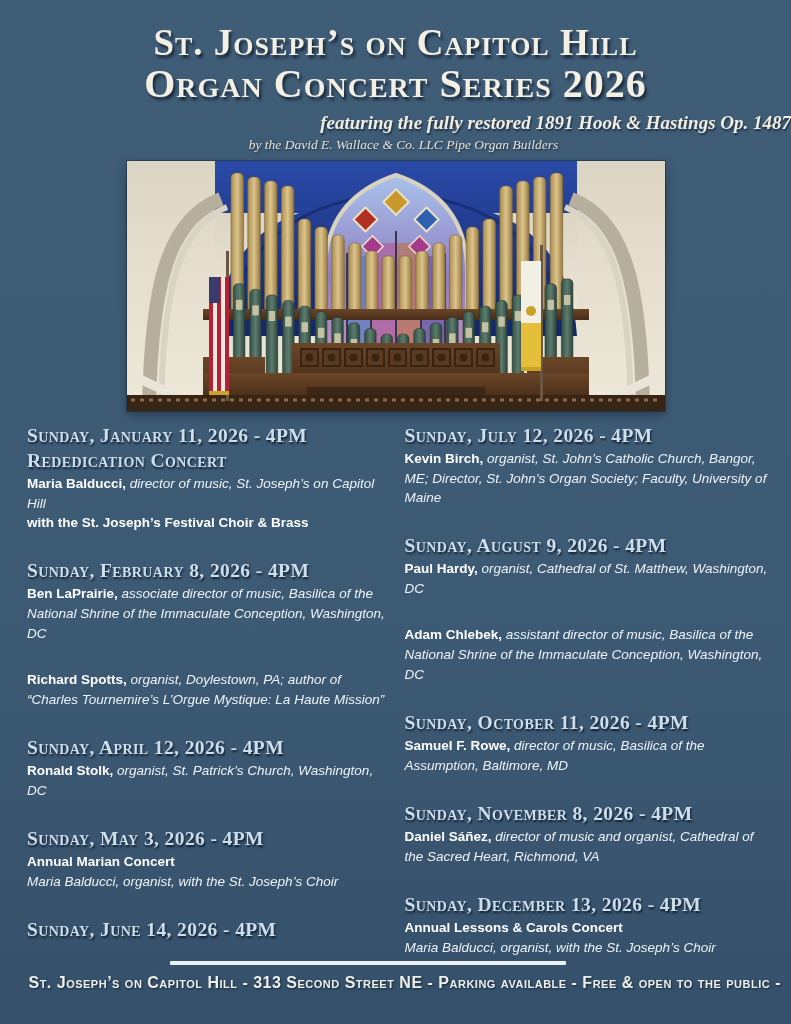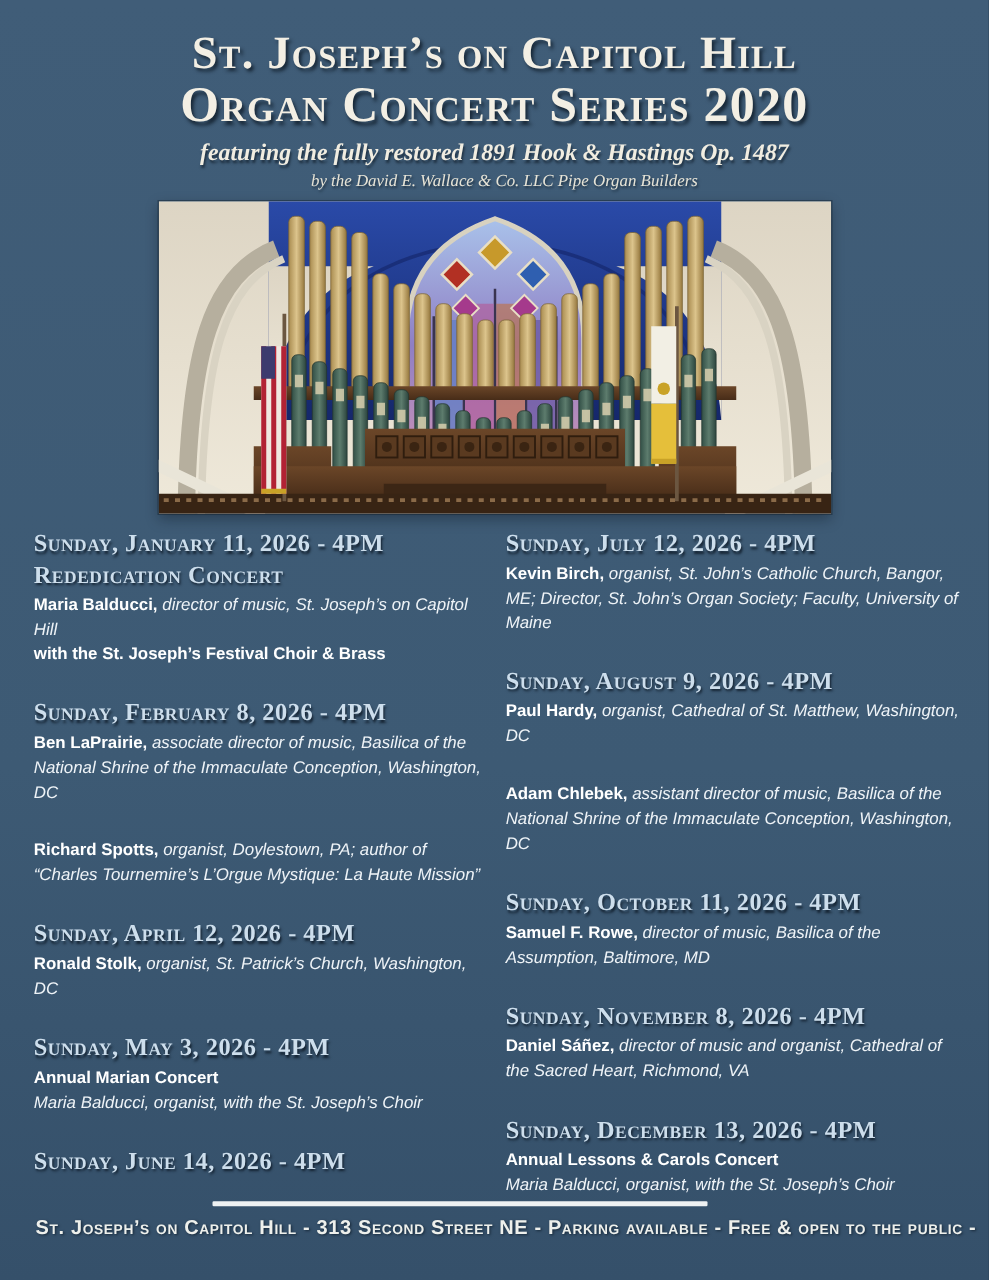--- a/index.html
+++ b/index.html
@@ -15,21 +15,21 @@
   .masthead{text-align:center;padding-top:24px;}
   .title1,.title2{
     font-family:"Liberation Serif",serif;font-variant:small-caps;font-weight:700;
     color:#f3efe4;margin:0;line-height:1.02;letter-spacing:1px;
     text-shadow:2px 3px 3px rgba(6,16,26,.7);
   }
   .title1{font-size:37px;}
   .title2{font-size:40px;margin-top:2px;}
   .subtitle{
     font-family:"Liberation Serif",serif;font-style:italic;font-weight:700;
-    font-size:19px;color:#f1ede1;margin:7px 0 0;text-shadow:1px 2px 2px rgba(6,16,26,.6);
+    font-size:19px;color:#f1ede1;margin:7px 0 0;text-shadow:1px 2px 2px rgba(6,16,26,.6);text-align:right;
   }
   .byline{
     font-family:"Liberation Serif",serif;font-style:italic;
     font-size:13.5px;color:#e7e4d7;margin:3px 0 0;text-shadow:1px 1px 2px rgba(6,16,26,.6);padding-left:16px;
   }
   
   .photo{width:538px;height:250px;margin:8px auto 0;box-shadow:0 0 0 1px rgba(10,20,30,.35),0 4px 10px rgba(5,12,20,.35);}
   .photo svg{display:block;width:538px;height:250px;}
   
   .columns{flex:1;display:flex;gap:12px;padding:13px 21px 0 27px;overflow:hidden;}
@@ -52,21 +52,21 @@
     text-shadow:1px 1px 2px rgba(5,15,25,.6);
   }
 </style>
 </head>
 <body>
 
 <div class="page">
 
   <header class="masthead">
     <h1 class="title1">St. Joseph’s on Capitol Hill</h1>
-    <h1 class="title2">Organ Concert Series 2020</h1>
+    <h1 class="title2">Organ Concert Series 2026</h1>
     <p class="subtitle">featuring the fully restored 1891 Hook &amp; Hastings Op. 1487</p>
     <p class="byline">by the David E. Wallace &amp; Co. LLC Pipe Organ Builders</p>
   </header>
 
   <figure class="photo" style="margin-top:8px;">
     <svg id="organ-svg" viewBox="0 0 538 250" xmlns="http://www.w3.org/2000/svg">
       <defs>
         <linearGradient id="wall" x1="0" y1="0" x2="0" y2="1">
           <stop offset="0" stop-color="#ddd5c4"></stop>
             <stop offset="1" stop-color="#efe9da"></stop>

